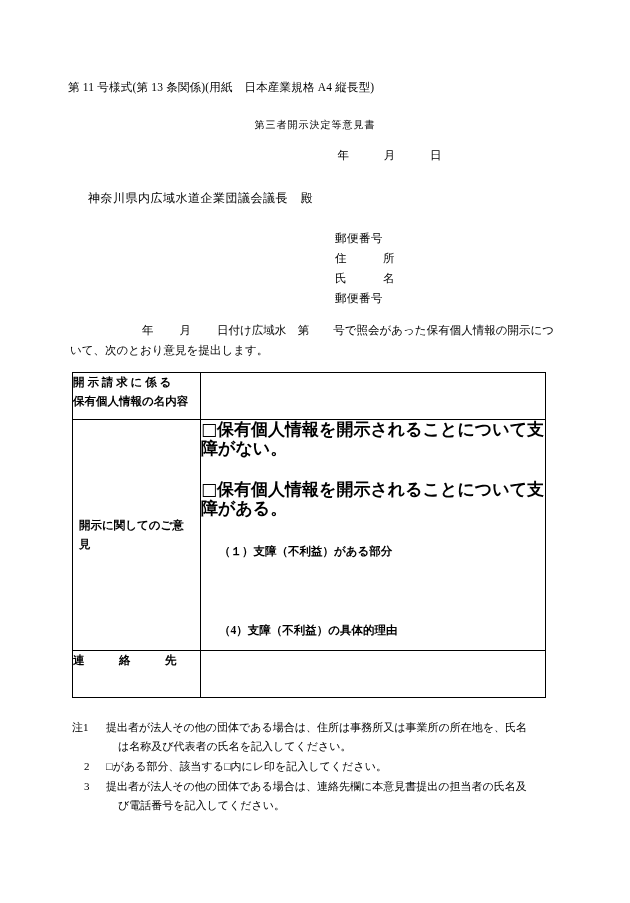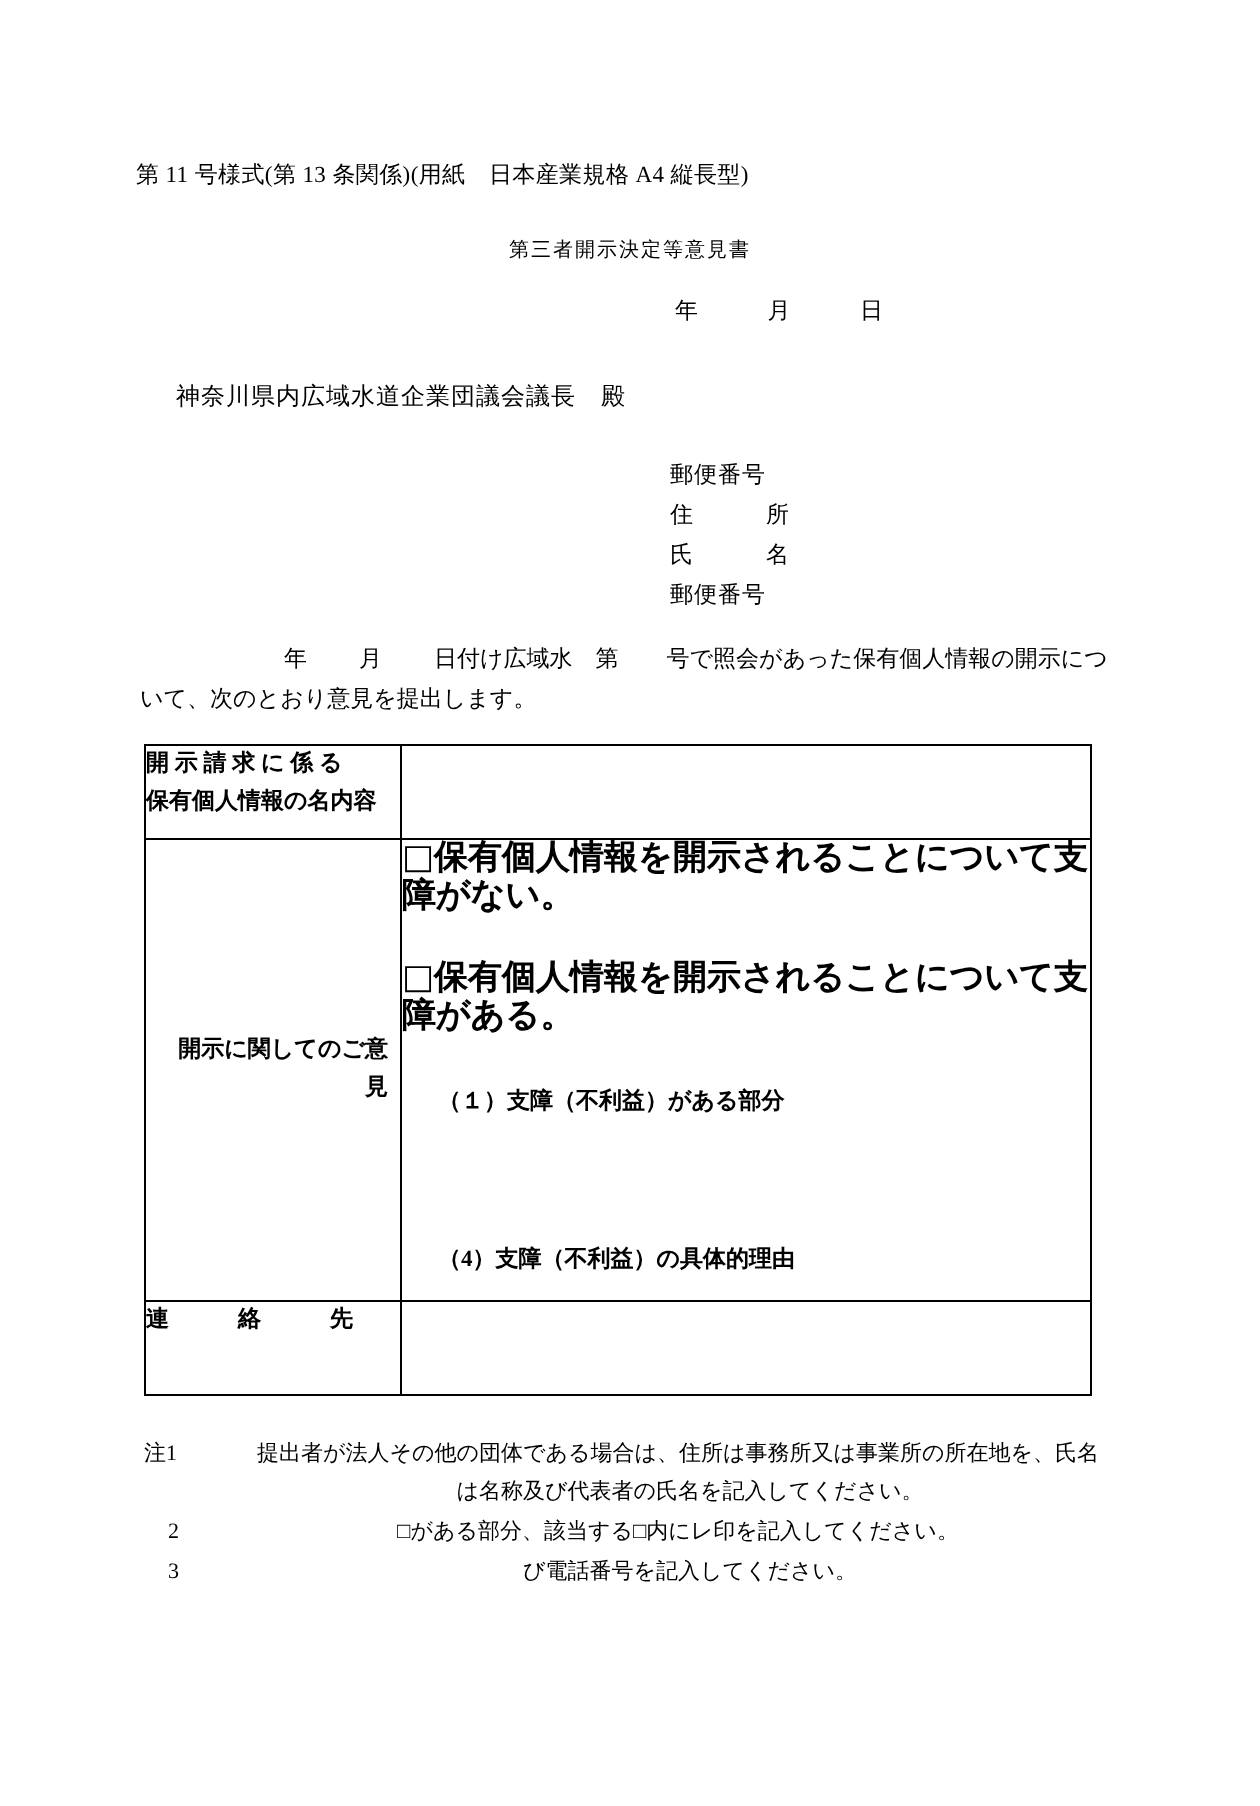--- a/index.html
+++ b/index.html
@@ -103,21 +103,21 @@
     padding: 9px 8px 8px 10px;
     line-height: 19px;
     box-sizing: border-box;
   }
   .spread {
     display: flex;
     justify-content: space-between;
   }
   .cell-label.mid {
     vertical-align: middle;
-    text-align: right;
+    text-align: left;
     padding: 0 6px;
   }
   .cell-right {
     padding: 10px 10px 10px 12px;
     line-height: 19px;
   }
   .opt-row { margin-bottom: 22px; }
   .sub-row { margin: 0 0 0 18px; padding-top: 2px; }
   .sub-row.second { margin-top: 58px; }
   .box { font-family: "DejaVu Sans", sans-serif; font-size: 17px; }
@@ -127,21 +127,20 @@
     vertical-align: middle;
     padding: 0 10px;
   }
   .notes {
     position: absolute;
     left: 72px;
     right: 58px;
     top: 718px;
     font-size: 11px;
     line-height: 19px;
-    text-align: center;
   }
   .notes .note {
     position: relative;
     padding-left: 34px;
     margin-bottom: 1px;
   }
   .notes .note .num {
     position: absolute;
     left: 0;
     top: 0;
@@ -216,17 +215,18 @@
       <span class="num">注1</span>
       <span>提出者が法人その他の団体である場合は、住所は事務所又は事業所の所在地を、氏名</span>
       <span class="cont">は名称及び代表者の氏名を記入してください。</span>
     </div>
     <div class="note n2">
       <span class="num">2</span>
       <span>□がある部分、該当する□内にレ印を記入してください。</span>
     </div>
     <div class="note n3">
       <span class="num">3</span>
+      <span>提出者が法人その他の団体である場合は、連絡先欄に本意見書提出の担当者の氏名及</span>
       <span class="cont">び電話番号を記入してください。</span>
     </div>
   </div>
 
 </div>
 
 </body></html>

